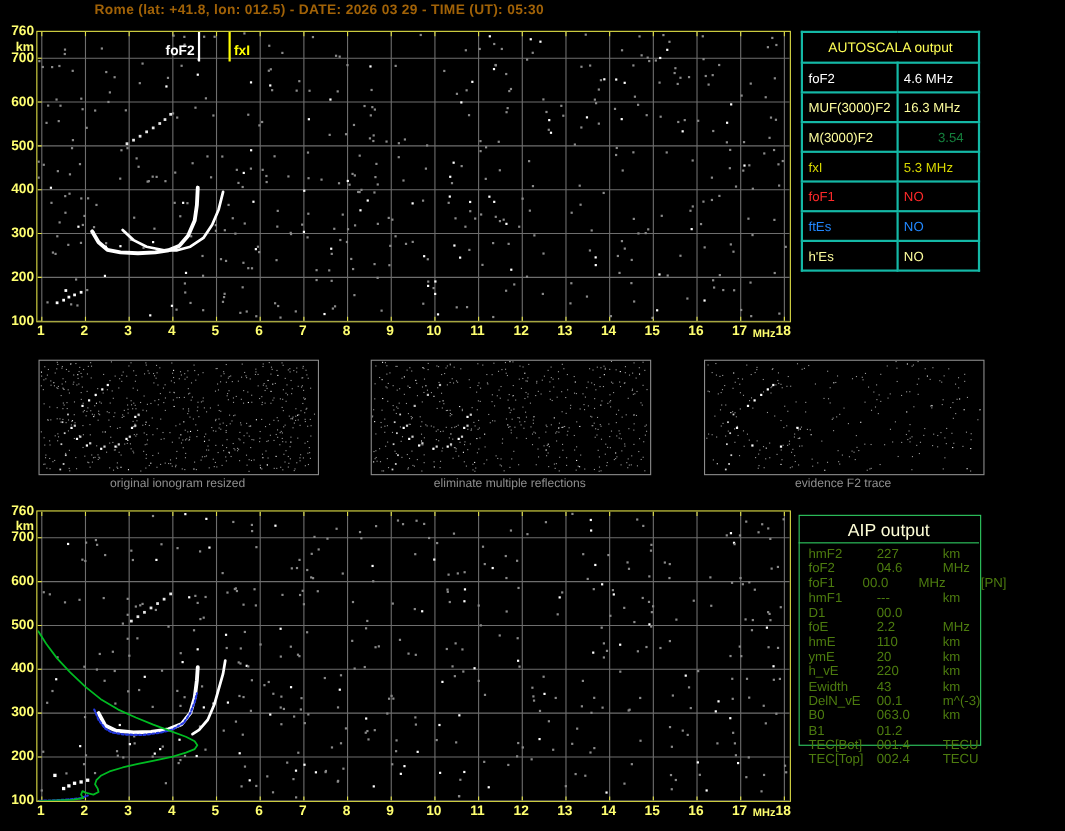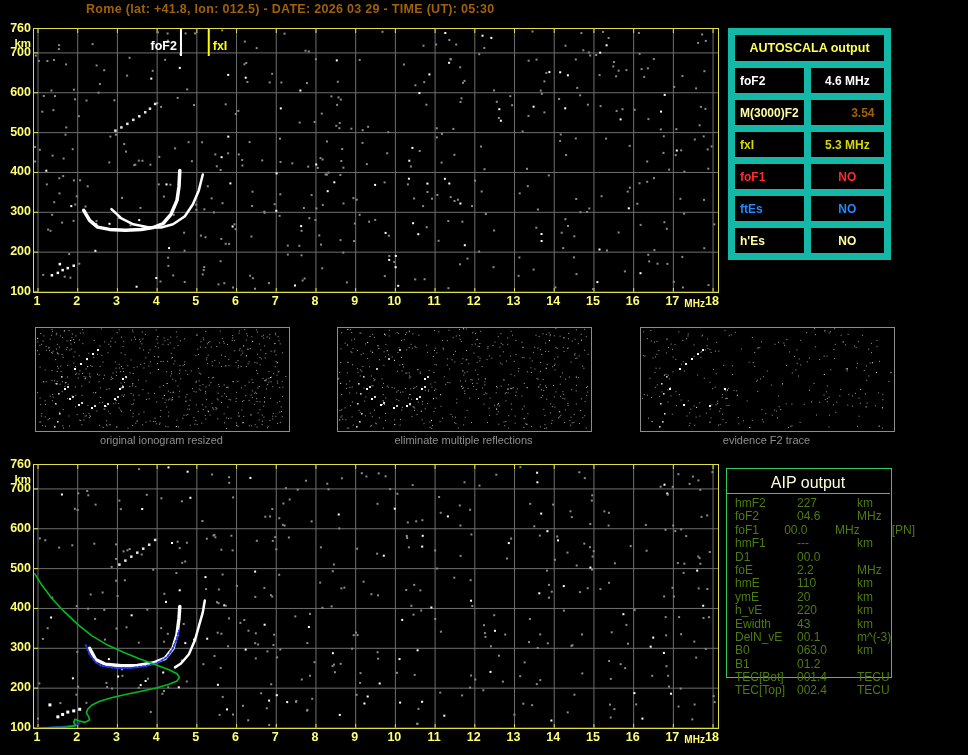--- a/index.html
+++ b/index.html
@@ -6,23 +6,23 @@
   #screen{position:relative;width:968px;height:755px;background:#000;overflow:hidden;
           font-family:"Liberation Sans",sans-serif;}
   .abs{position:absolute;}
   #title{left:86px;top:2px;color:#a16207;font-weight:bold;font-size:12.5px;letter-spacing:.3px;}
   .plotframe{border:1px solid #e0e046;background:#000;}
   .ylabels span{position:absolute;right:0;color:#ffff70;font-weight:bold;font-size:12.5px;width:30px;text-align:right;}
   .xlabels span{position:absolute;color:#ffff70;font-weight:bold;font-size:12.5px;transform:translateX(-50%);}
   .xlabels .unit{font-size:10px;transform:none;}
   
   #autoscala{left:728px;top:28px;width:163px;border-collapse:collapse;}
-  #autoscala td{border:7px solid #14b8a6;font-size:12px;font-weight:bold;height:25px;padding:0 5px;background:#000;}
+  #autoscala td{border:2px solid #14b8a6;font-size:12px;font-weight:normal;height:25px;padding:0 5px;background:#000;}
   #autoscala td.hdr{text-align:center;color:#ffff55;font-size:12.5px;height:26px;}
-  #autoscala td.val{text-align:center;width:72px;}
+  #autoscala td.val{width:72px;}
   
   .panel{border:1px solid #8c8c8c;background:#000;}
   .caption{color:#8f8f8f;font-size:11px;text-align:center;width:253px;}
   
   #aipbox{left:726px;top:468px;width:164px;height:208px;border:1px solid #2fcc62;}
   #aiphdr{left:726px;top:474px;width:164px;text-align:center;color:#ffffd9;font-size:16px;}
   #aipdiv{left:726px;top:493px;width:164px;border-top:1px solid #2fcc62;height:0;}
   #aiprows{left:735px;top:497px;width:180px;}
   .aiprow{display:flex;height:13.4px;color:#4d7c0f;font-size:12px;line-height:13.4px;white-space:pre;}
   .aiprow .p{width:62px;}
@@ -635,22 +635,26 @@
   <table id="autoscala" class="abs">
     <tbody id="autoscala-body">
         <tr>
           <td class="hdr" colspan="2">AUTOSCALA output</td>
         </tr>
         <tr>
           <td style="color: rgb(255, 255, 255);">foF2</td>
           <td class="val" style="color: rgb(255, 255, 255);">4.6 MHz</td>
         </tr>
         <tr>
+          <td style="color: rgb(255, 255, 158);">MUF(3000)F2</td>
+          <td class="val" style="color: rgb(255, 255, 158);">16.3 MHz</td>
+        </tr>
+        <tr>
           <td style="color: rgb(255, 255, 158);">M(3000)F2</td>
-          <td class="val" style="color: #a16207; padding-left: 36px;">3.54</td>
+          <td class="val" style="color: #15803d; padding-left: 36px;">3.54</td>
         </tr>
         <tr>
           <td style="color: rgb(216, 216, 0);">fxI</td>
           <td class="val" style="color: rgb(216, 216, 0);">5.3 MHz</td>
         </tr>
         <tr>
           <td style="color: rgb(255, 42, 42);">foF1</td>
           <td class="val" style="color: rgb(255, 42, 42);">NO</td>
         </tr>
         <tr>

